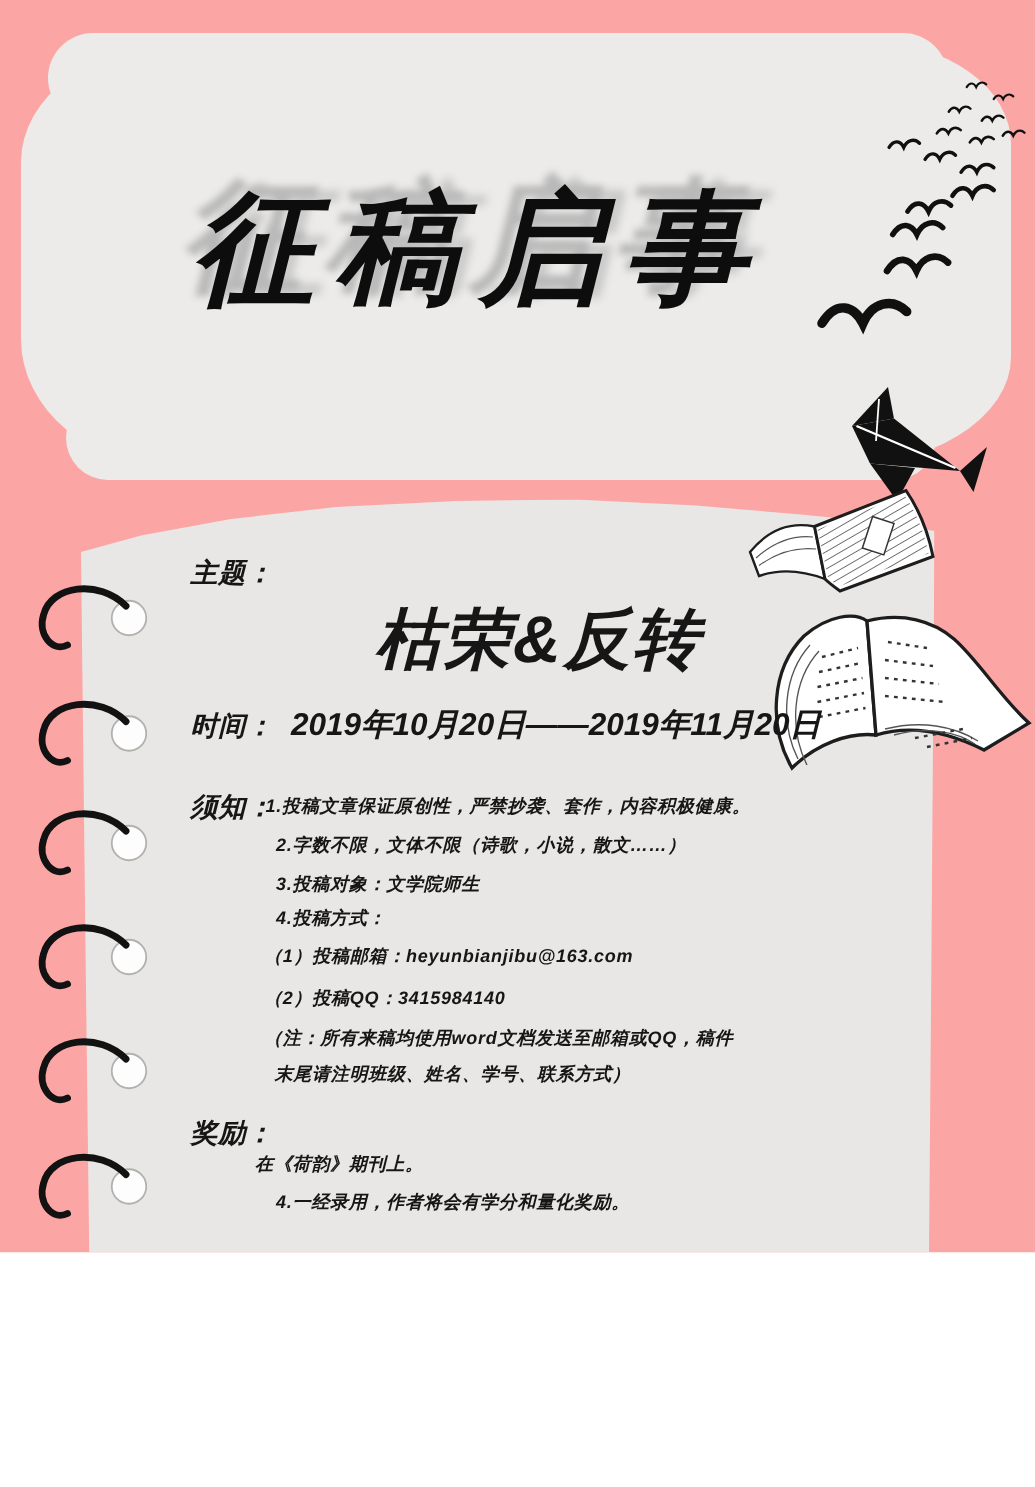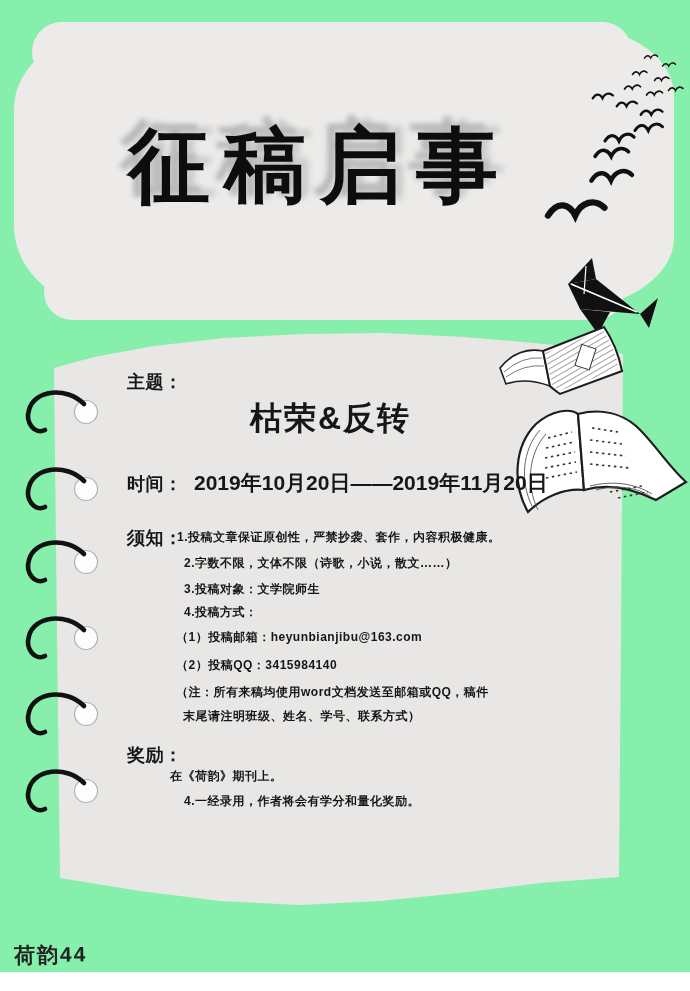--- a/index.html
+++ b/index.html
@@ -1,17 +1,17 @@
 <!DOCTYPE html>
 <html><head>
 <meta charset="utf-8">
 <style>
   html,body{margin:0;padding:0;background:#fff;}
-  .page{position:relative;width:690px;height:972px;background:#86efac;overflow:hidden;
-        font-family:"Liberation Sans","DejaVu Sans",sans-serif;color:#161616;}
+  .page{position:relative;width:690px;height:835px;background:#fca5a5;overflow:hidden;
+        font-family:"Liberation Sans","DejaVu Sans",sans-serif;color:#161616;font-style:italic;}
 
   
   .blob{position:absolute;left:14px;top:28px;width:660px;height:284px;
         background:#ecebe9;border-radius:110px 95px 120px 105px / 80px 68px 74px 86px;}
   .blob:before{content:"";position:absolute;left:18px;top:-6px;width:600px;height:60px;
         background:#ecebe9;border-radius:50px;}
   .blob:after{content:"";position:absolute;left:30px;bottom:-8px;width:580px;height:56px;
         background:#ecebe9;border-radius:60px;}
 
   .title{position:absolute;left:128px;top:112px;font-size:82px;letter-spacing:14px;
@@ -20,21 +20,21 @@
 
   
   .panel{position:absolute;left:54px;top:332px;width:572px;height:576px;background:#e9e7e5;
         clip-path:polygon(0px 36px,40px 25px,100px 14px,170px 6px,250px 2px,330px 1px,
           410px 5px,480px 11px,540px 17px,569px 22px,567px 300px,565px 545px,
           486px 551px,406px 561px,326px 569px,246px 573px,166px 569px,86px 559px,6px 546px,3px 300px);}
 
   .line{position:absolute;font-weight:bold;font-size:12px;letter-spacing:.5px;
         white-space:nowrap;color:#161616;z-index:4;}
   .label{font-size:18px;}
-  .theme-value{font-size:32px;letter-spacing:2px;}
+  .theme-value{font-size:44px;letter-spacing:2px;}
   .time-value{font-size:21px;letter-spacing:0;}
   .phone{font-size:16.5px;}
   .signature{position:absolute;left:14px;top:941px;font-size:21px;font-weight:bold;
         transform:rotate(-1deg);color:#222;letter-spacing:2px;z-index:4;}
 
   .ring{position:absolute;left:22px;width:82px;height:54px;z-index:5;}
   .decor{position:absolute;z-index:3;}
 </style>
 </head>
 <body>

